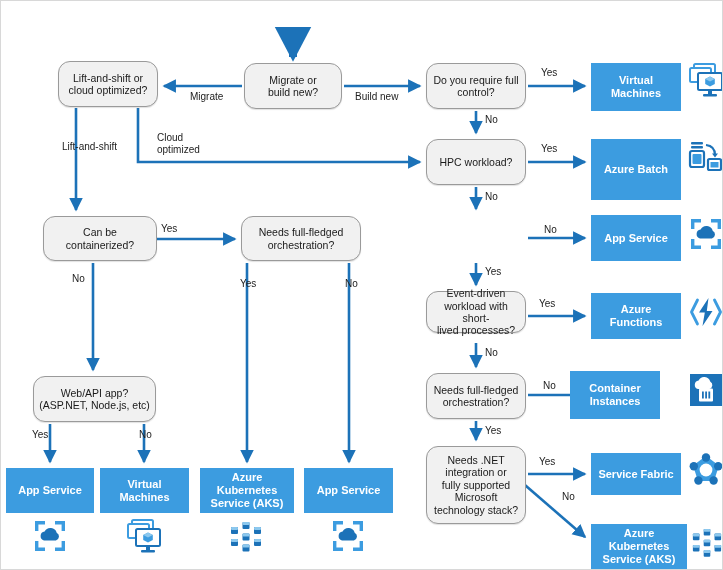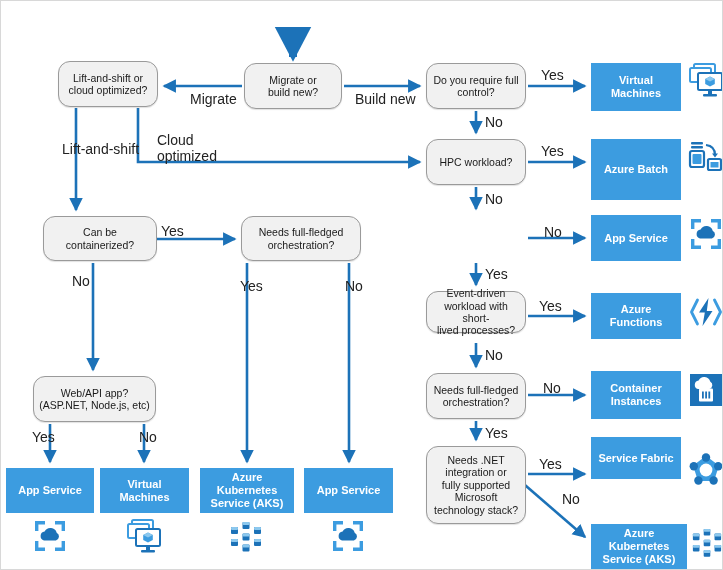--- a/index.html
+++ b/index.html
@@ -52,21 +52,21 @@
   }
   .service {
     background: #3c9ce0;
     color: #ffffff;
     font-size: 11px;
     font-weight: bold;
     padding: 2px 3px;
   }
   .edge-label {
     position: absolute;
-    font-size: 14px;
+    font-size: 10px;
     color: #222222;
     line-height: 1.15;
     white-space: pre-line;
     text-align: left;
   }
   .icon {
     position: absolute;
     display: block;
   }
 </style>
@@ -230,34 +230,34 @@
 
   <div class="node service" style="left:590px; top:292px; width:90px; height:46px;">
     <span style="white-space:pre-line;">Azure Functions</span>
   </div>
   <svg class="icon" style="left:688px; top:294px;" width="34" height="34" viewBox="0 0 34 34">
     <path d="M8.5,5 L2.5,17 L8.5,29" fill="none" stroke="#3c9ce0" stroke-width="2.8" stroke-linecap="round" stroke-linejoin="round"></path>
     <path d="M25.5,5 L31.5,17 L25.5,29" fill="none" stroke="#3c9ce0" stroke-width="2.8" stroke-linecap="round" stroke-linejoin="round"></path>
     <path d="M19.5,3 L10,17.5 L15.8,17.5 L13.5,31 L23.5,16 L17.8,16 Z" fill="#1c72b8"></path>
   </svg>
 
-  <div class="node service" style="left:590px; top:370px; width:90px; height:48px;">
+  <div class="node service" style="left:569px; top:370px; width:90px; height:48px;">
     <span style="white-space:pre-line;">Container
 Instances</span>
   </div>
   <svg class="icon" style="left:688px; top:372px;" width="34" height="34" viewBox="0 0 34 34">
     <rect x="1" y="1" width="32" height="32" fill="#1c72b8"></rect>
     <path d="M9,16 a4.4,4.4 0 0 1 0.6,-8.6 a6.2,6.2 0 0 1 11.6,1.2 a4,4 0 0 1 -0.8,7.4 Z" fill="#ffffff"></path>
     <rect x="10" y="15.5" width="14" height="13" rx="1" fill="#ffffff"></rect>
     <rect x="13" y="18.5" width="1.8" height="7" fill="#1c72b8"></rect>
     <rect x="16.2" y="18.5" width="1.8" height="7" fill="#1c72b8"></rect>
     <rect x="19.4" y="18.5" width="1.8" height="7" fill="#1c72b8"></rect>
   </svg>
 
-  <div class="node service" style="left:590px; top:436px; width:90px; height:42px;">
+  <div class="node service" style="left:590px; top:452px; width:90px; height:42px;">
     <span style="white-space:pre-line;">Service Fabric</span>
   </div>
   <svg class="icon" style="left:688px; top:452px;" width="34" height="34" viewBox="0 0 34 34">
     <path d="M17,3 L30,12.5 L25,28 L9,28 L4,12.5 Z" fill="#3c9ce0"></path>
     <circle cx="17" cy="17" r="6.4" fill="#ffffff"></circle>
     <circle cx="17" cy="4.5" r="4.2" fill="#1c72b8"></circle>
     <circle cx="29.2" cy="13.2" r="4.2" fill="#1c72b8"></circle>
     <circle cx="24.6" cy="27.5" r="4.2" fill="#1c72b8"></circle>
     <circle cx="9.4" cy="27.5" r="4.2" fill="#1c72b8"></circle>
     <circle cx="4.8" cy="13.2" r="4.2" fill="#1c72b8"></circle>

